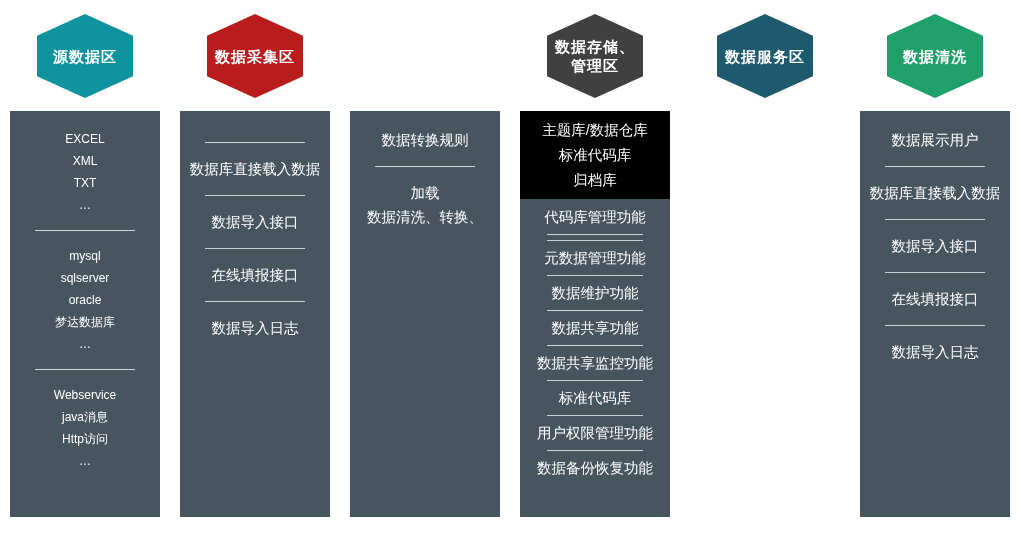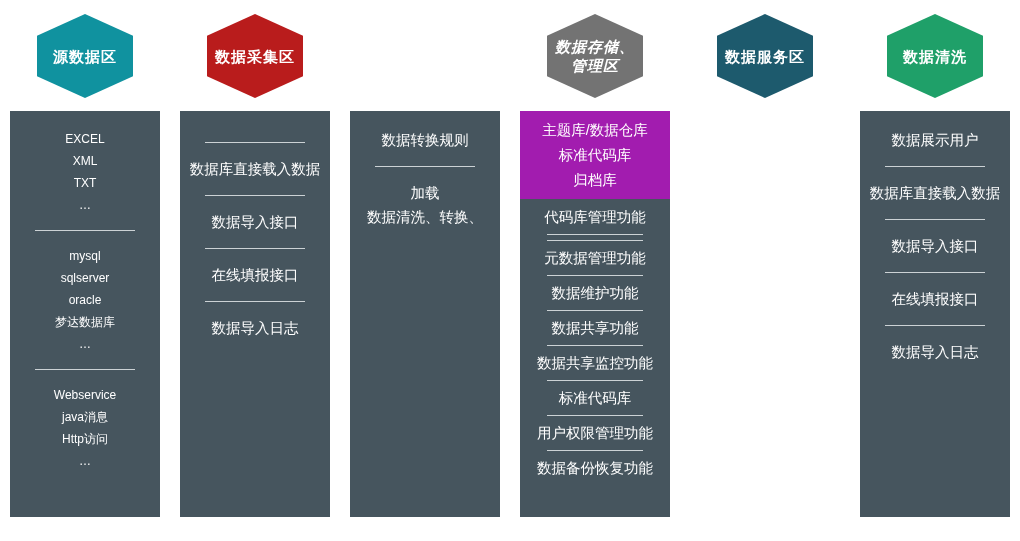--- a/index.html
+++ b/index.html
@@ -88,28 +88,28 @@
 <div class="column" style="left:350px">
   <div class="col-body">
     <div class="line">数据转换规则</div>
     <div class="divider"></div>
     <div class="line">加载</div>
     <div class="line">数据清洗、转换、</div>
   </div>
 </div>
 
 <div class="column" style="left:520px">
-  <div class="hex" style="background: #737373; font-style: italic;">
+  <div class="hex" style="background: #404040;">
     <div class="hex-label">
       <span style="display:block">数据存储、</span>
       <span style="display:block">管理区</span>
     </div>
   </div>
   <div class="col-body compact">
-    <div class="top-box" style="background: #a21caf;">
+    <div class="top-box" style="background: #000000;">
       <div>主题库/数据仓库</div>
       <div>标准代码库</div>
       <div>归档库</div>
     </div>
     <div class="line">代码库管理功能</div>
     <div class="divider"></div>
     <div class="divider"></div>
     <div class="line">元数据管理功能</div>
     <div class="divider"></div>
     <div class="line">数据维护功能</div>

